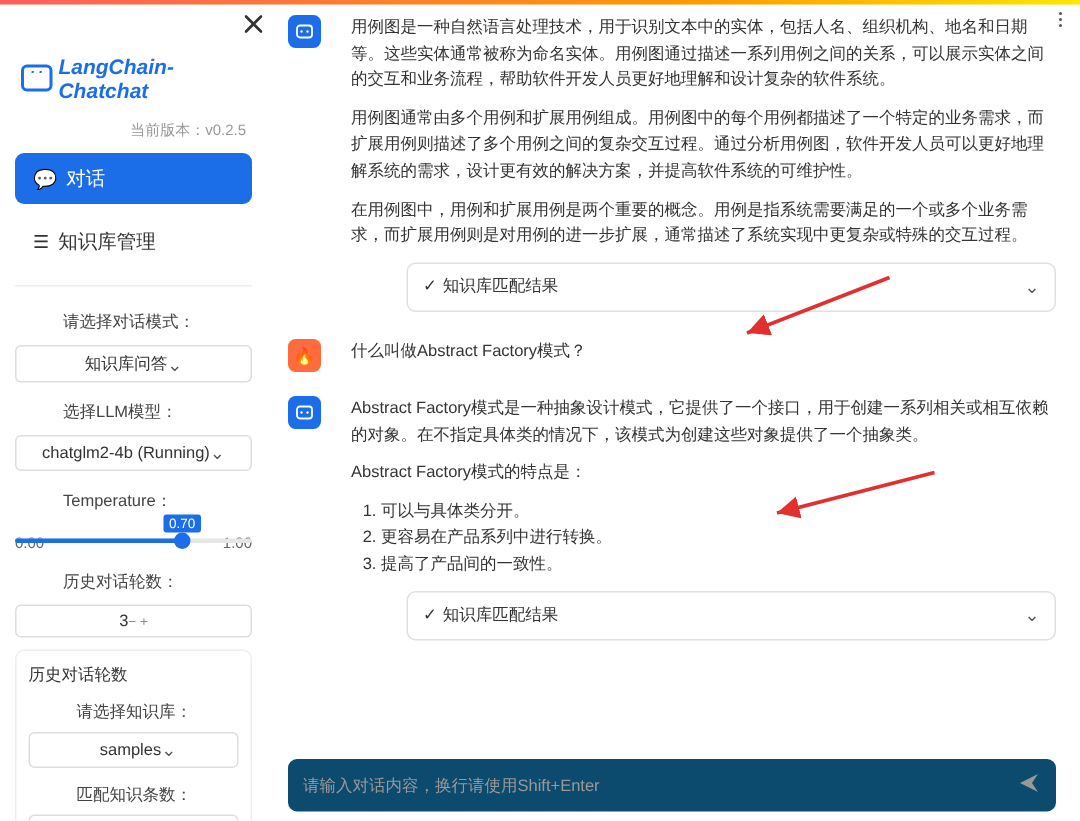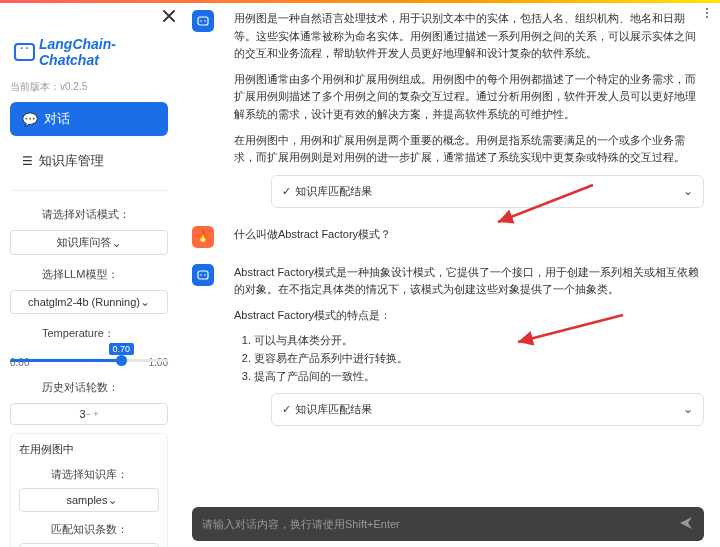--- a/index.html
+++ b/index.html
@@ -6,21 +6,21 @@
 body { font-family: -apple-system, "Segoe UI", "PingFang SC", "Microsoft YaHei", sans-serif; font-size: 12px; color: #333; background: #fff; width: 720px; height: 547px; overflow: hidden; position: relative; }
 .top-gradient { position: absolute; top: 0; left: 0; right: 0; height: 3px; background: linear-gradient(90deg, #ff5e5e 0%, #ff9a00 65%, #ffe600 100%); z-index: 5; }
 .close-icon { position: absolute; top: 10px; left: 163px; cursor: pointer; z-index: 6; }
 .kebab { position: absolute; top: 8px; right: 12px; cursor: pointer; z-index: 6; display: flex; flex-direction: column; gap: 2px; align-items: center; }
 .kebab span { width: 2px; height: 2px; background: #555; border-radius: 50%; }
 .app { display: flex; height: 100%; }
 .sidebar { width: 178px; padding: 36px 10px 10px 10px; background: #fff; display: flex; flex-direction: column; gap: 8px; }
 .logo { display: flex; align-items: center; gap: 4px; color: #1b6ee8; font-style: italic; font-weight: 600; font-size: 14px; margin-bottom: 4px; padding-left: 4px; }
 .logo-icon { width: 22px; height: 18px; border: 2px solid #1b6ee8; border-radius: 4px; position: relative; }
 .logo-icon::after { content: "··"; position: absolute; top: -2px; left: 4px; color: #1b6ee8; font-size: 10px; letter-spacing: 2px; }
-.version { font-size: 10px; color: #999; padding-right: 4px; }
+.version { text-align: right; font-size: 10px; color: #999; padding-right: 4px; }
 .nav-primary { background: #1b6ee8; color: #fff; border-radius: 6px; padding: 8px 12px; font-size: 13px; display: flex; align-items: center; gap: 6px; cursor: pointer; }
 .nav-secondary { padding: 8px 12px; font-size: 13px; display: flex; align-items: center; gap: 6px; cursor: pointer; color: #333; }
 .nav-secondary .ico { font-size: 12px; }
 hr.sep { border: none; border-top: 1px solid #eee; margin: 4px 0; }
 .label { font-size: 11px; color: #444; margin-top: 4px; margin-left: 32px; }
 .select { border: 1px solid #ddd; border-radius: 4px; padding: 4px 6px; font-size: 11px; display: flex; justify-content: center; align-items: center; cursor: pointer; background: #fff; }
 .slider-row { position: relative; height: 22px; }
 .slider-track { position: absolute; top: 10px; left: 0; right: 0; height: 3px; background: #e6e6e6; border-radius: 2px; }
 .slider-fill { position: absolute; top: 10px; left: 0; height: 3px; background: #1b6ee8; border-radius: 2px; }
 .slider-thumb { position: absolute; top: 6px; width: 11px; height: 11px; background: #1b6ee8; border-radius: 50%; cursor: pointer; }
@@ -31,21 +31,21 @@
 .main { flex: 1; background: #fff; padding: 10px 16px 10px 14px; overflow-y: auto; position: relative; }
 .msg { display: flex; gap: 20px; margin-bottom: 12px; }
 .avatar { width: 22px; height: 22px; border-radius: 5px; flex-shrink: 0; display: flex; align-items: center; justify-content: center; font-size: 11px; color: #fff; }
 .av-ai { background: #1b6ee8; }
 .av-user { background: #ff6b3d; }
 .bubble { font-size: 11px; line-height: 1.6; color: #333; flex: 1; }
 .bubble p { margin-bottom: 8px; }
 .bubble ol { padding-left: 20px; margin-bottom: 8px; }
 .expander { border: 1px solid #e0e0e0; border-radius: 6px; padding: 6px 10px; display: flex; justify-content: space-between; align-items: center; font-size: 11px; cursor: pointer; margin-top: 4px; margin-left: 37px; }
 .arrow { position: absolute; z-index: 4; }
-.input-bar { position: absolute; bottom: 6px; left: 192px; right: 16px; background: #404040; border-radius: 6px; padding: 8px 10px; display: flex; align-items: center; font-size: 11px; color: #999; }
+.input-bar { position: absolute; bottom: 6px; left: 192px; right: 16px; background: #0c4a6e; border-radius: 6px; padding: 8px 10px; display: flex; align-items: center; font-size: 11px; color: #999; }
 .send { margin-left: auto; cursor: pointer; color: #888; }
 .chev::after { content: "⌄"; font-size: 12px; color: #555; }
 </style>
 </head>
 <body>
 
 <div class="top-gradient"></div>
 
 <div class="close-icon">
   <svg width="12" height="12" viewBox="0 0 12 12">
@@ -104,21 +104,21 @@
         <span>1.00</span>
     </div>
 
     <div class="label">历史对话轮数：</div>
     <div class="select">
       <span>3</span>
       <span style="font-size:9px;color:#888">− +</span>
     </div>
 
     <div class="kb-config">
-      <div style="font-size:11px;font-weight:500">在用例图中</div>
+      <div style="font-size:11px;font-weight:500">历史对话轮数</div>
       <div class="label">请选择知识库：</div>
       <div class="select">
         <span>samples</span>
         <span class="chev"></span>
       </div>
       <div class="label">匹配知识条数：</div>
       <div class="select">
         
         
       </div>

